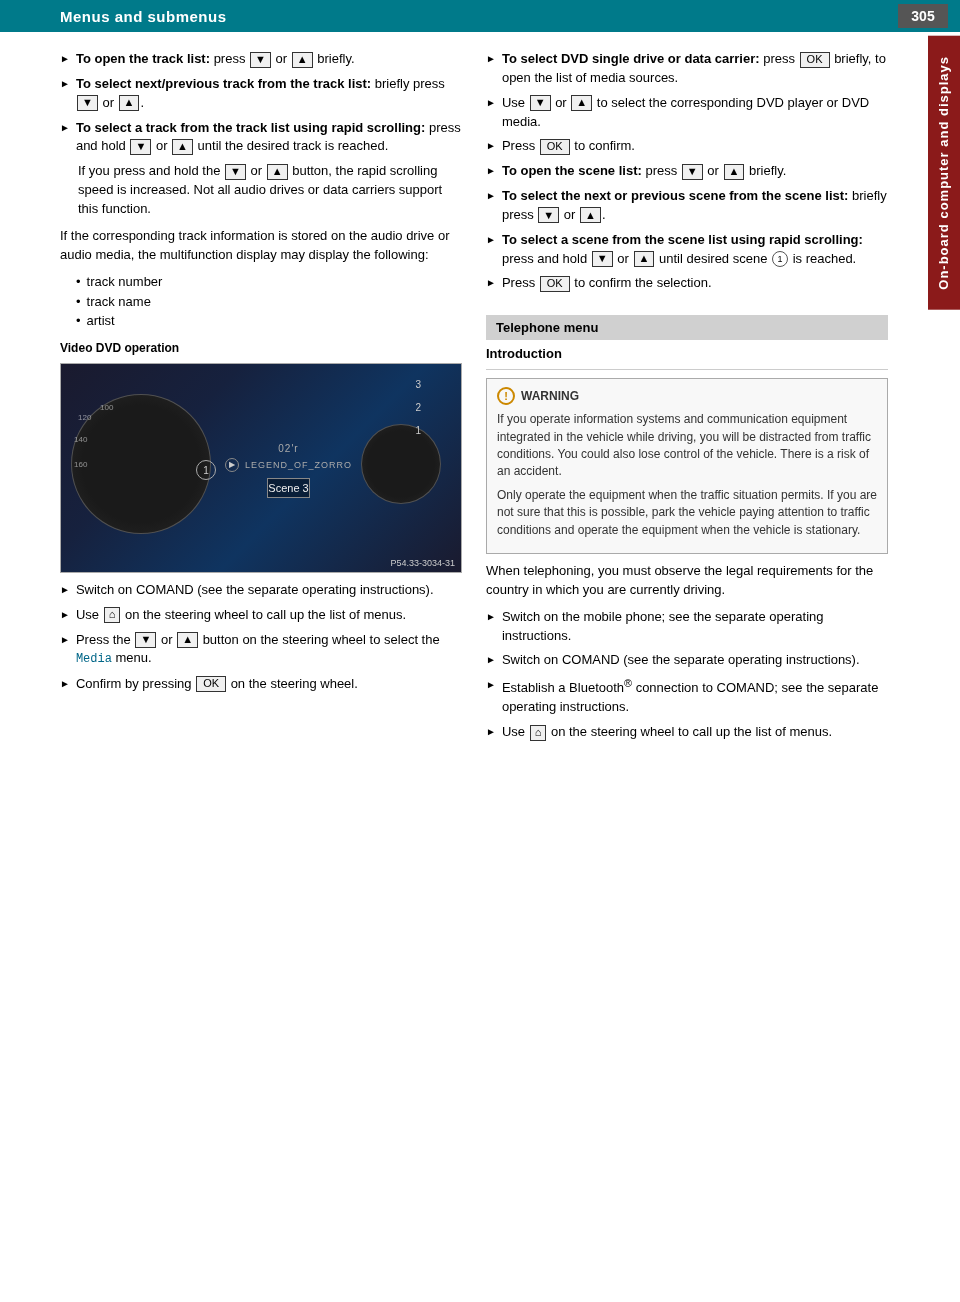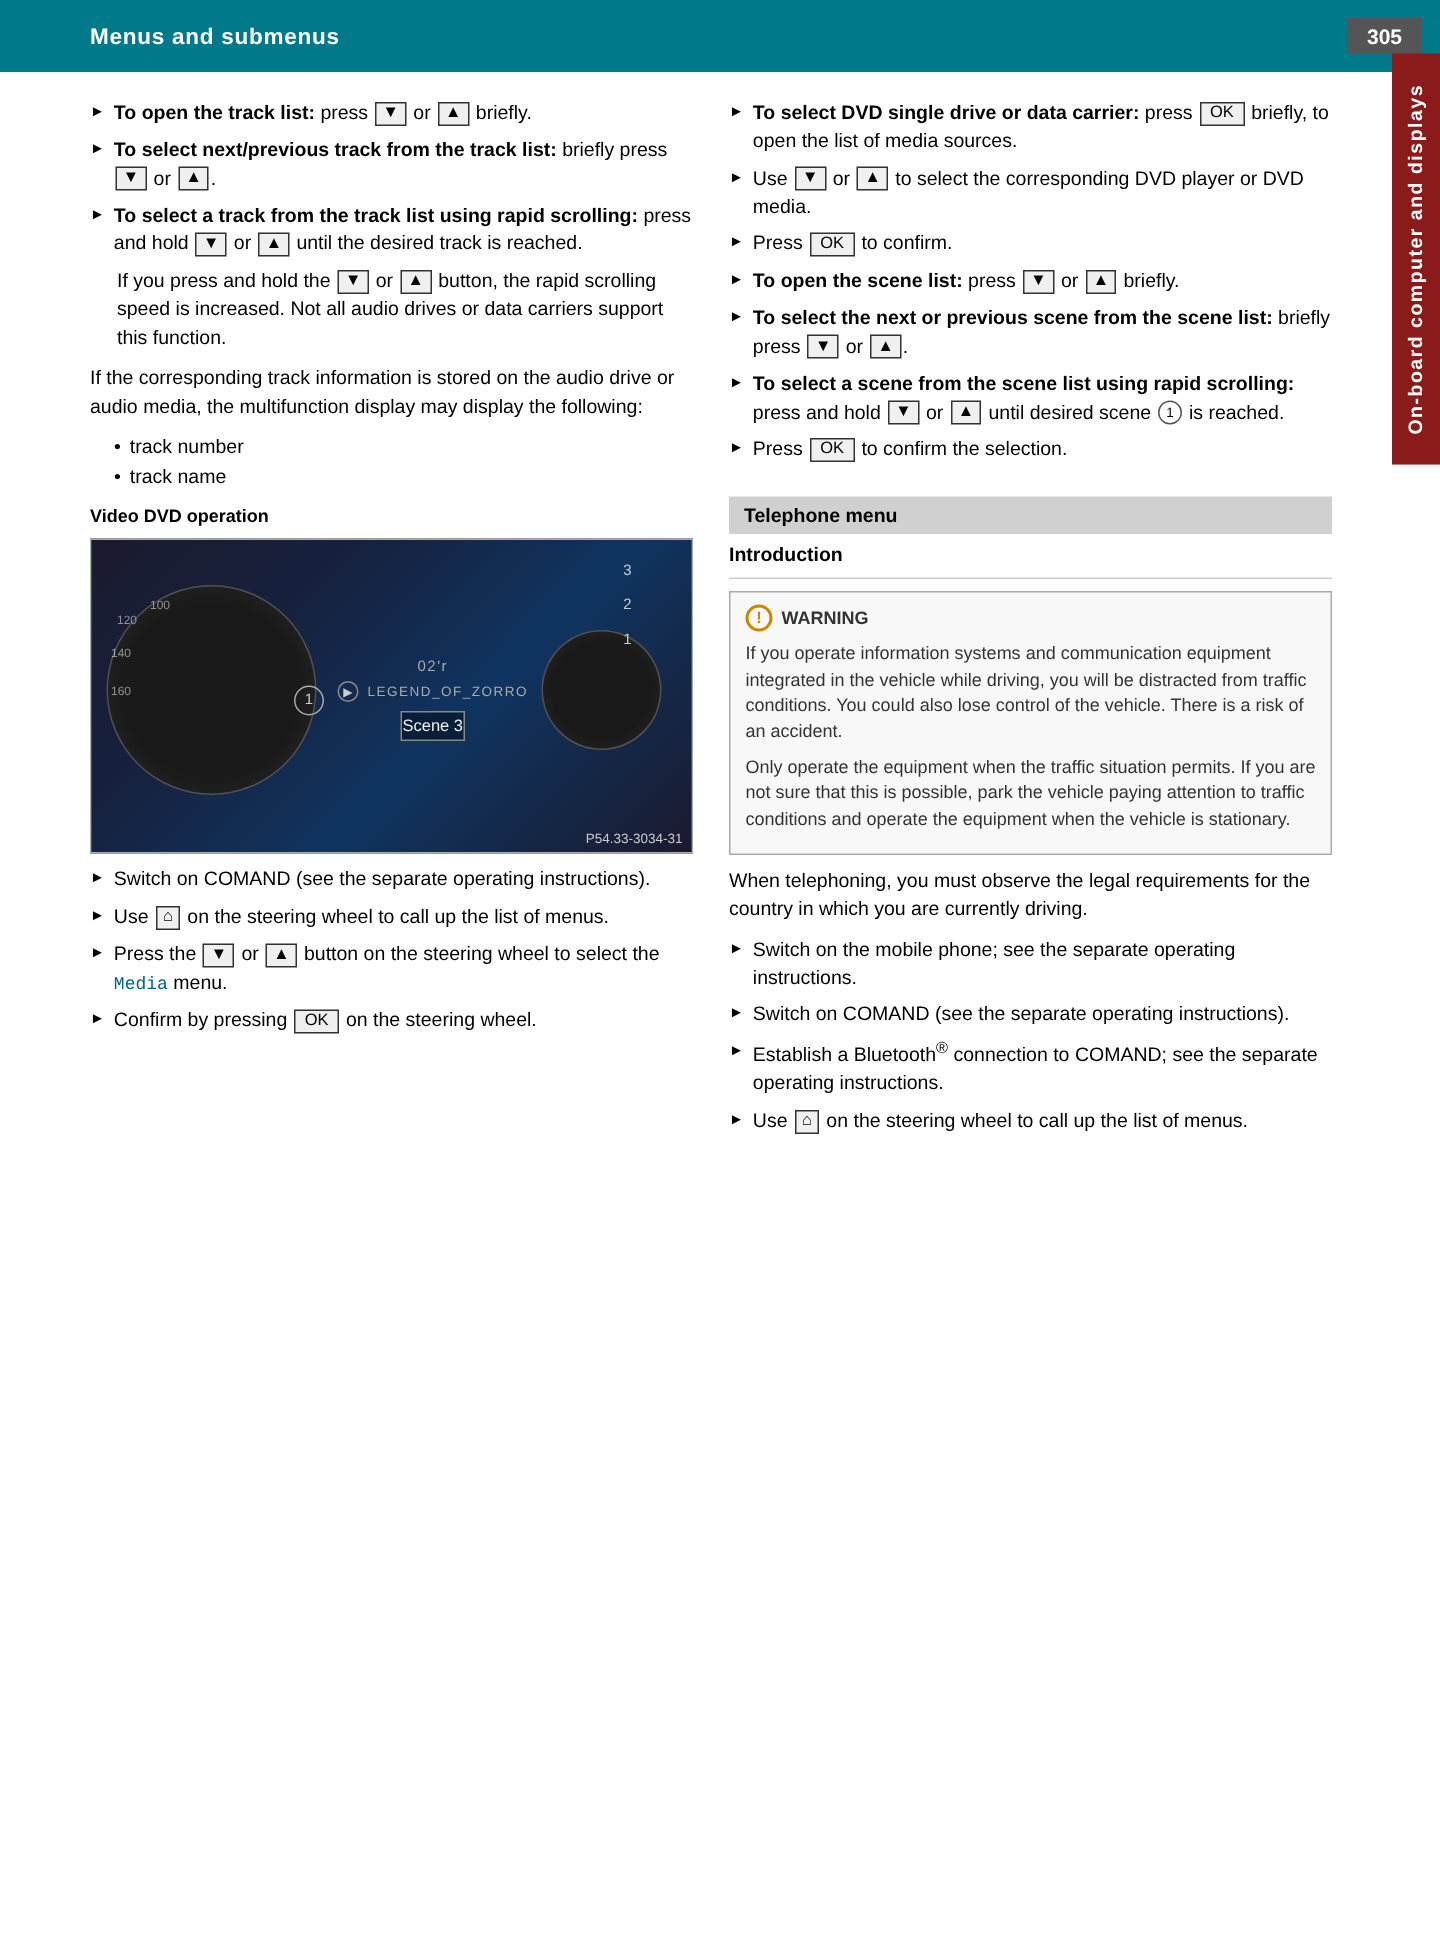--- a/index.html
+++ b/index.html
@@ -10,21 +10,21 @@
       width: 960px;
       min-height: 1302px;
       position: relative;
       overflow-x: hidden;
     }
 
     
     .header-bar {
       background: #007a8a;
       color: #fff;
-      height: 48px;
+      height: 32px;
       display: flex;
       align-items: center;
       justify-content: space-between;
       padding: 0 12px 0 60px;
     }
     .header-title {
       font-size: 15px;
       font-weight: bold;
       letter-spacing: 0.5px;
     }
@@ -343,20 +343,21 @@
       If you press and hold the <span class="btn-inline">▼</span> or <span class="btn-inline">▲</span> button, the rapid scrolling speed is increased. Not all audio drives or data carriers support this function.
     </div>
 
     <div class="paragraph">
       If the corresponding track information is stored on the audio drive or audio media, the multifunction display may display the following:
     </div>
 
     <ul class="bullet-list">
       <li>track number</li>
       <li>track name</li>
+      <li>artist</li>
     </ul>
 
 
     <div class="video-dvd-heading">Video DVD operation</div>
 
     <div class="dvd-image-container">
       <div class="dvd-image-inner">
 
         <div class="speedo speedo-left">
           <span class="speedo-label" style="top:8px; left:28px;">100</span>

